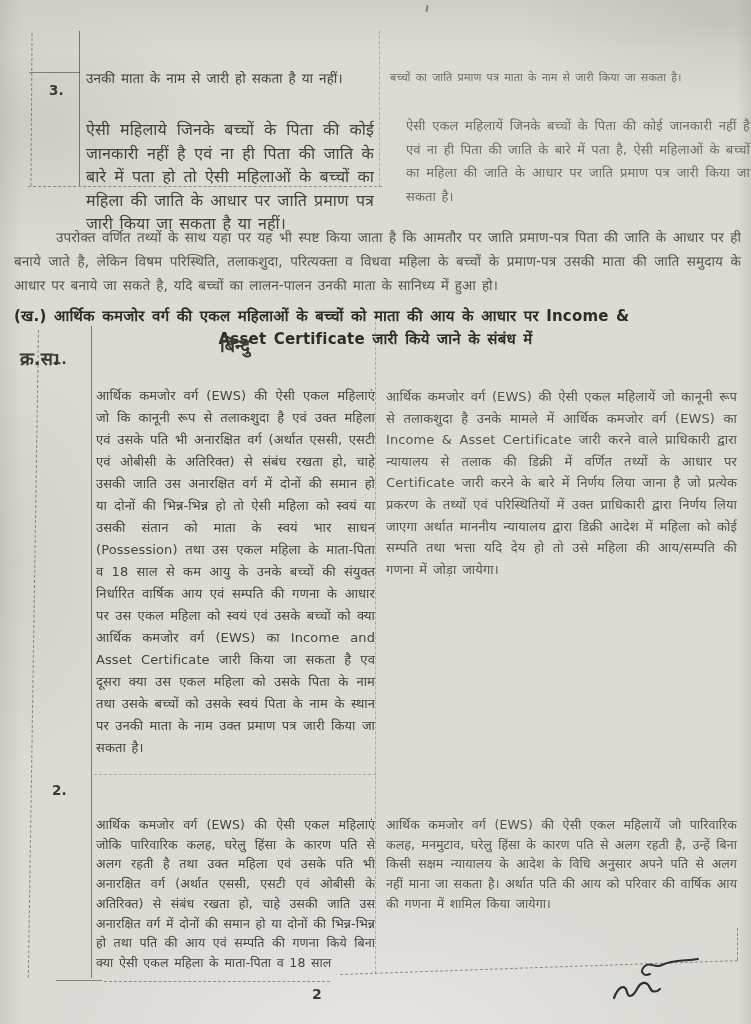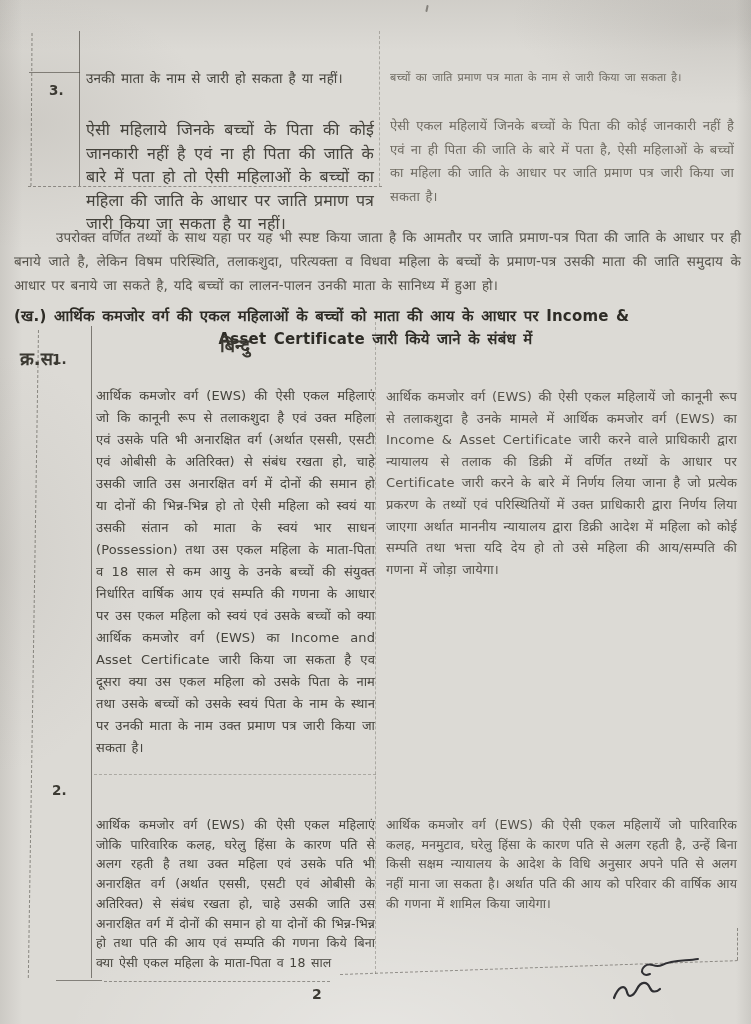--- a/index.html
+++ b/index.html
@@ -56,21 +56,21 @@
   <div class="abs vline" style="left:79px;top:31px;height:155px;"></div>
   <div class="abs vline faint dash" style="left:379px;top:31px;height:155px;"></div>
   <div class="abs hline" style="left:29px;top:72px;width:51px;"></div>
   <div class="abs hline dash" style="left:28px;top:186px;width:354px;"></div>
 
   <div class="abs cell ink-dark smudge" style="left:86px;top:30px;width:288px;font-size:13.5px;line-height:24px;">उनकी माता के नाम से जारी हो सकता है या नहीं।</div>
   <div class="abs cell ink-faded smudge" style="left:390px;top:30px;width:342px;font-size:11px;line-height:24px;">बच्चों का जाति प्रमाण पत्र माता के नाम से जारी किया जा सकता है।</div>
 
   <div class="abs serial" style="left:49px;top:82px;">3.</div>
   <div class="abs cell ink-dark smudge" style="left:86px;top:82px;width:288px;font-size:16px;line-height:23.5px;">ऐसी महिलाये जिनके बच्चों के पिता की कोई जानकारी नहीं है एवं ना ही पिता की जाति के बारे में पता हो तो ऐसी महिलाओं के बच्चों का महिला की जाति के आधार पर जाति प्रमाण पत्र जारी किया जा सकता है या नहीं।</div>
-  <div class="abs cell ink-faded smudge" style="left:390px;top:78px;width:344px;font-size:13px;line-height:23.5px;">ऐसी एकल महिलायें जिनके बच्चों के पिता की कोई जानकारी नहीं है एवं ना ही पिता की जाति के बारे में पता है, ऐसी महिलाओं के बच्चों का महिला की जाति के आधार पर जाति प्रमाण पत्र जारी किया जा सकता है।</div>
+  <div class="abs cell ink-faded smudge" style="left:406px;top:78px;width:344px;font-size:13px;line-height:23.5px;">ऐसी एकल महिलायें जिनके बच्चों के पिता की कोई जानकारी नहीं है एवं ना ही पिता की जाति के बारे में पता है, ऐसी महिलाओं के बच्चों का महिला की जाति के आधार पर जाति प्रमाण पत्र जारी किया जा सकता है।</div>
 
   <div class="abs cell ink-mid smudge" style="left:14px;top:190px;width:727px;font-size:13.5px;line-height:23.8px;text-indent:42px;">उपरोक्त वर्णित तथ्यों के साथ यहा पर यह भी स्पष्ट किया जाता है कि आमतौर पर जाति प्रमाण-पत्र पिता की जाति के आधार पर ही बनाये जाते है, लेकिन विषम परिस्थिति, तलाकशुदा, परित्यक्ता व विधवा महिला के बच्चों के प्रमाण-पत्र उसकी माता की जाति समुदाय के आधार पर बनाये जा सकते है, यदि बच्चों का लालन-पालन उनकी माता के सानिध्य में हुआ हो।</div>
 
   <div class="abs heading" style="left:14px;top:281px;width:730px;white-space:nowrap;">(ख.) आर्थिक कमजोर वर्ग की एकल महिलाओं के बच्चों को माता की आय के आधार पर Income &amp;</div>
   <div class="abs heading" style="left:0px;top:304px;width:751px;text-align:center;">Asset Certificate जारी किये जाने के संबंध में</div>
 
   <div class="abs vline dash" style="left:38px;top:330px;height:648px;transform:rotate(0.9deg);transform-origin:top;"></div>
   <div class="abs vline" style="left:91px;top:326px;height:652px;"></div>
   <div class="abs vline faint dash" style="left:375px;top:322px;height:652px;"></div>
   <div class="abs hline dash faint" style="left:94px;top:774px;width:282px;"></div>

